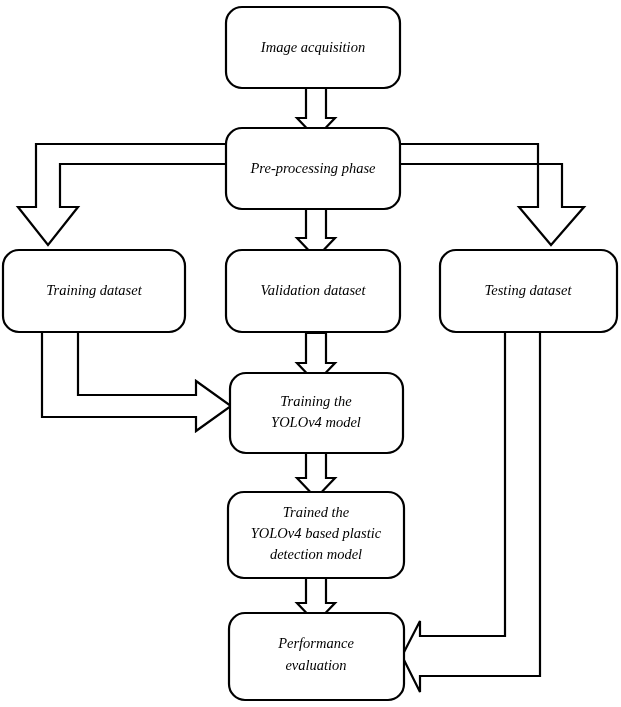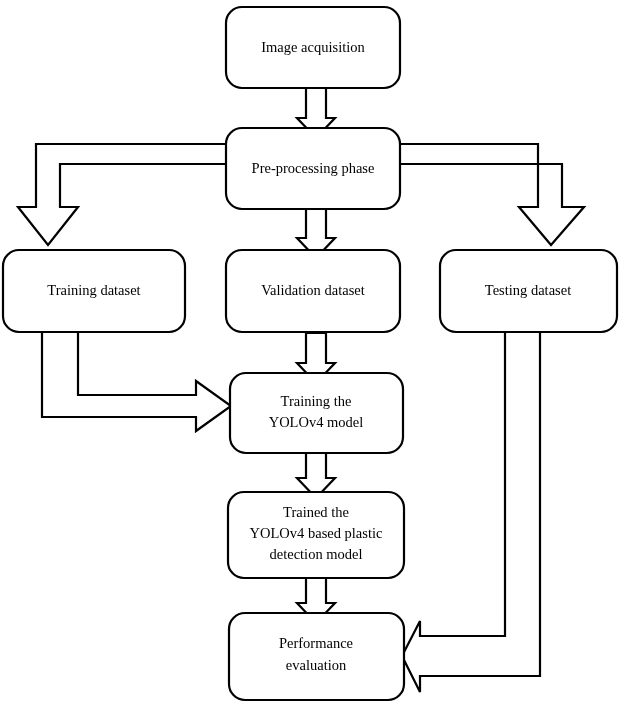--- a/index.html
+++ b/index.html
@@ -11,20 +11,21 @@
     width: 621px;
     height: 707px;
     font-family: "Liberation Serif", "DejaVu Serif", serif;
     overflow: hidden;
   }
   #flowchart-root {
     position: relative;
     width: 621px;
     height: 707px;
     background: #ffffff;
+    font-style: italic;
   }
   svg#flow-svg {
     display: block;
     width: 621px;
     height: 707px;
   }
   .node-box {
     fill: #ffffff;
     stroke: #000000;
     stroke-width: 2.2;

